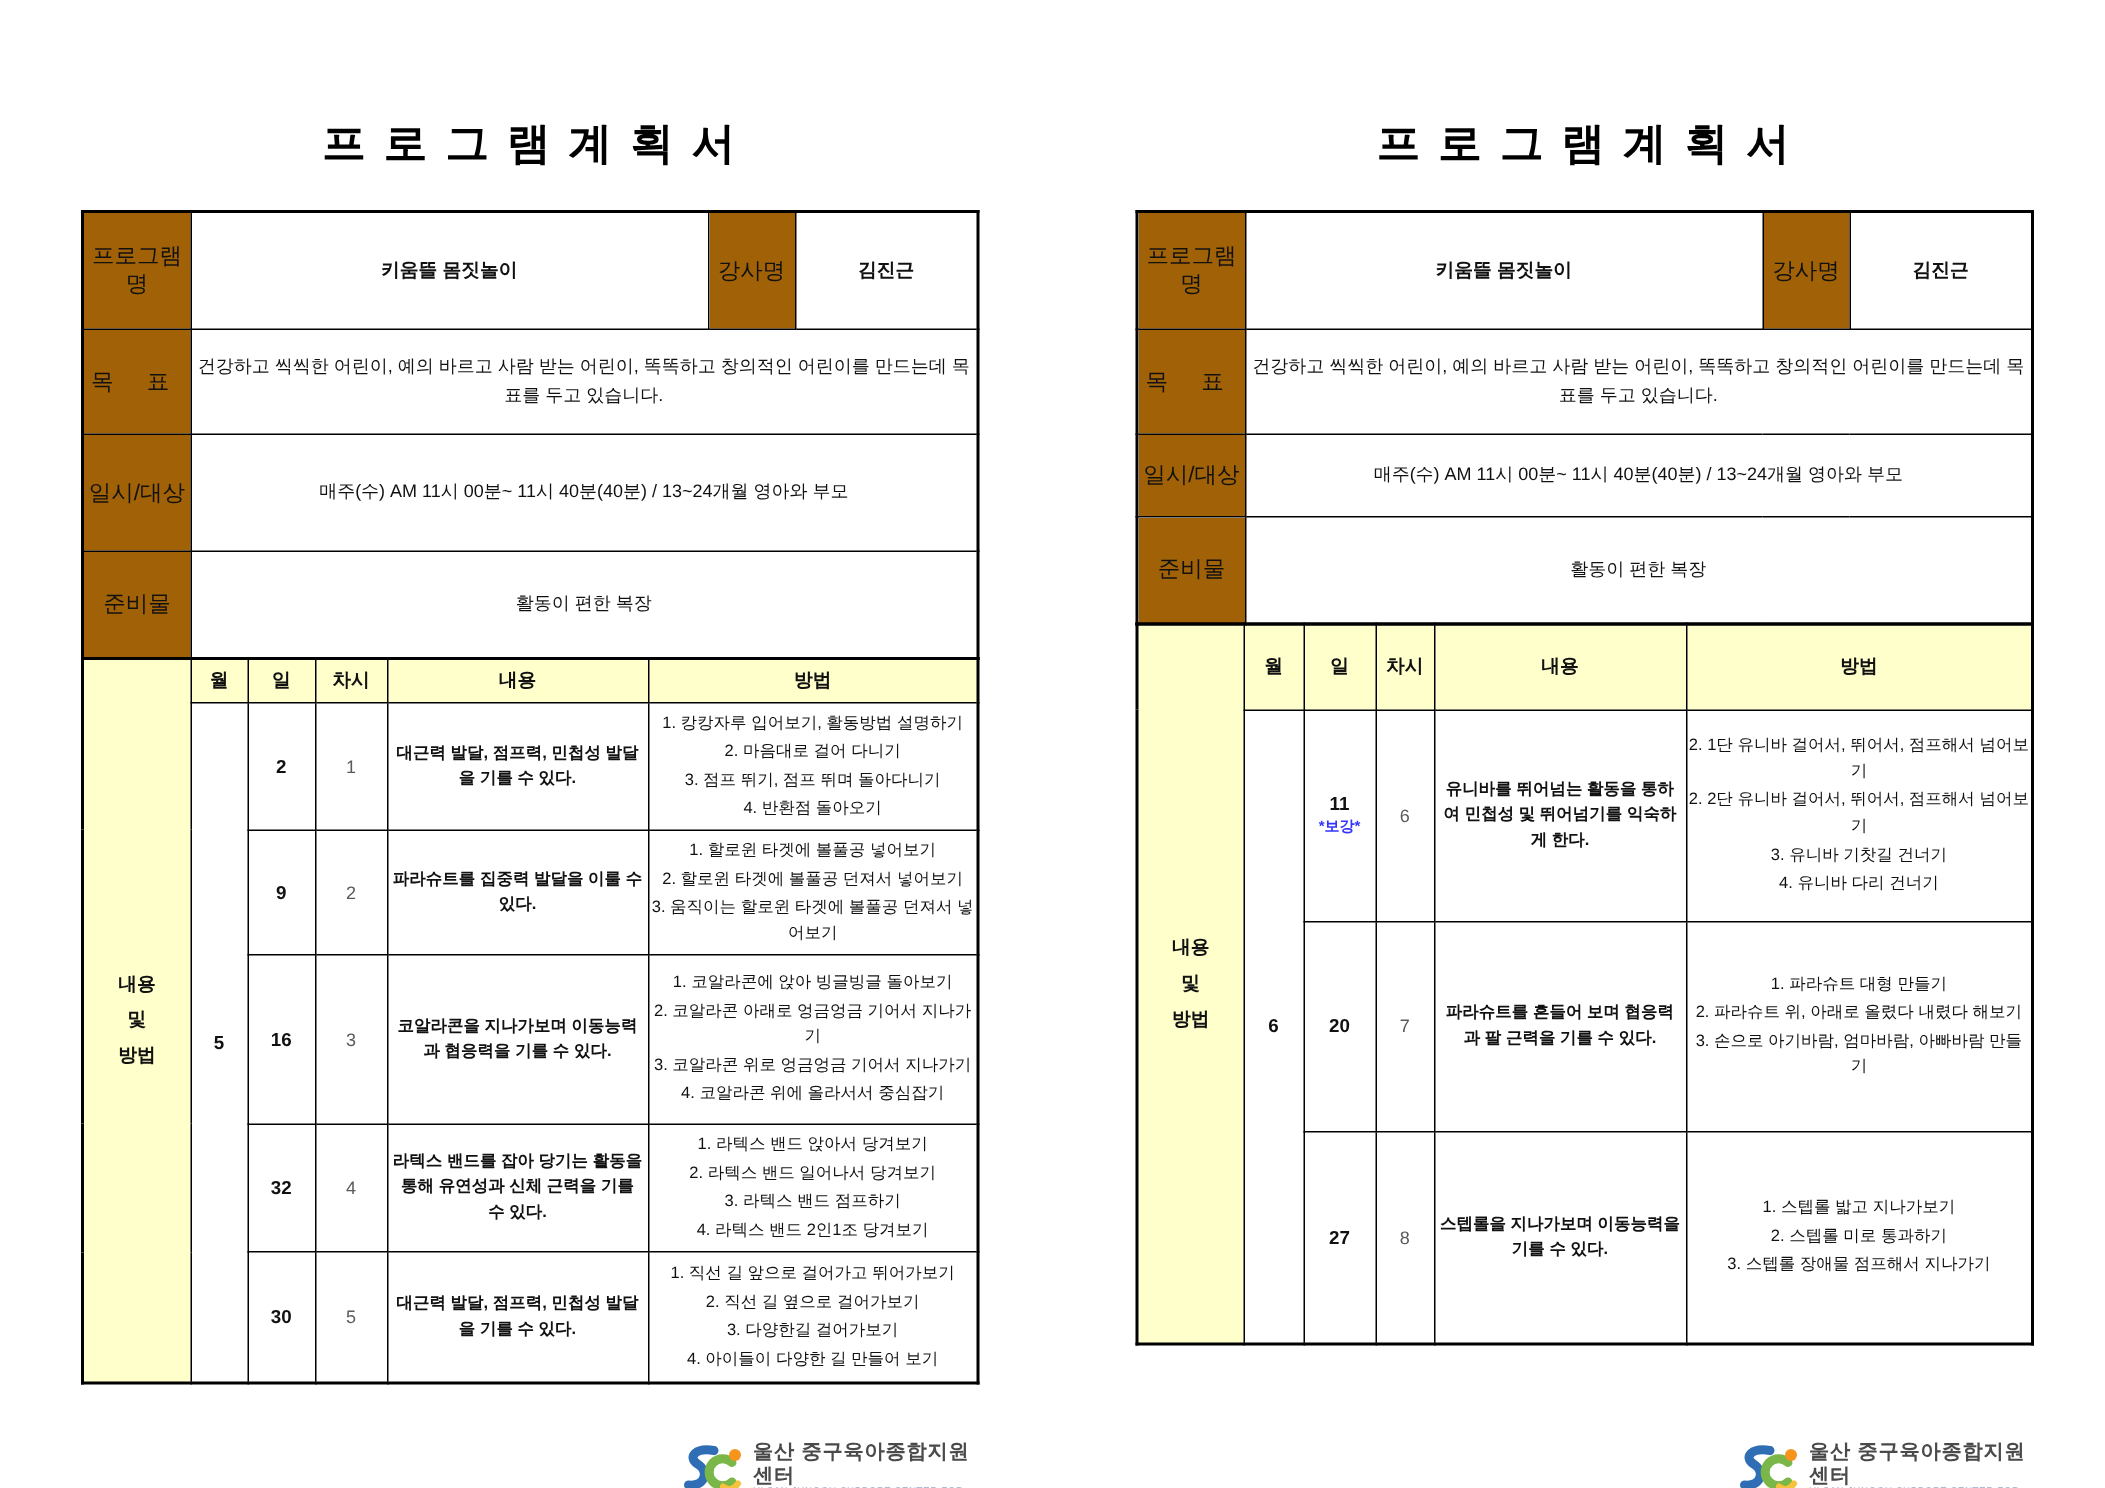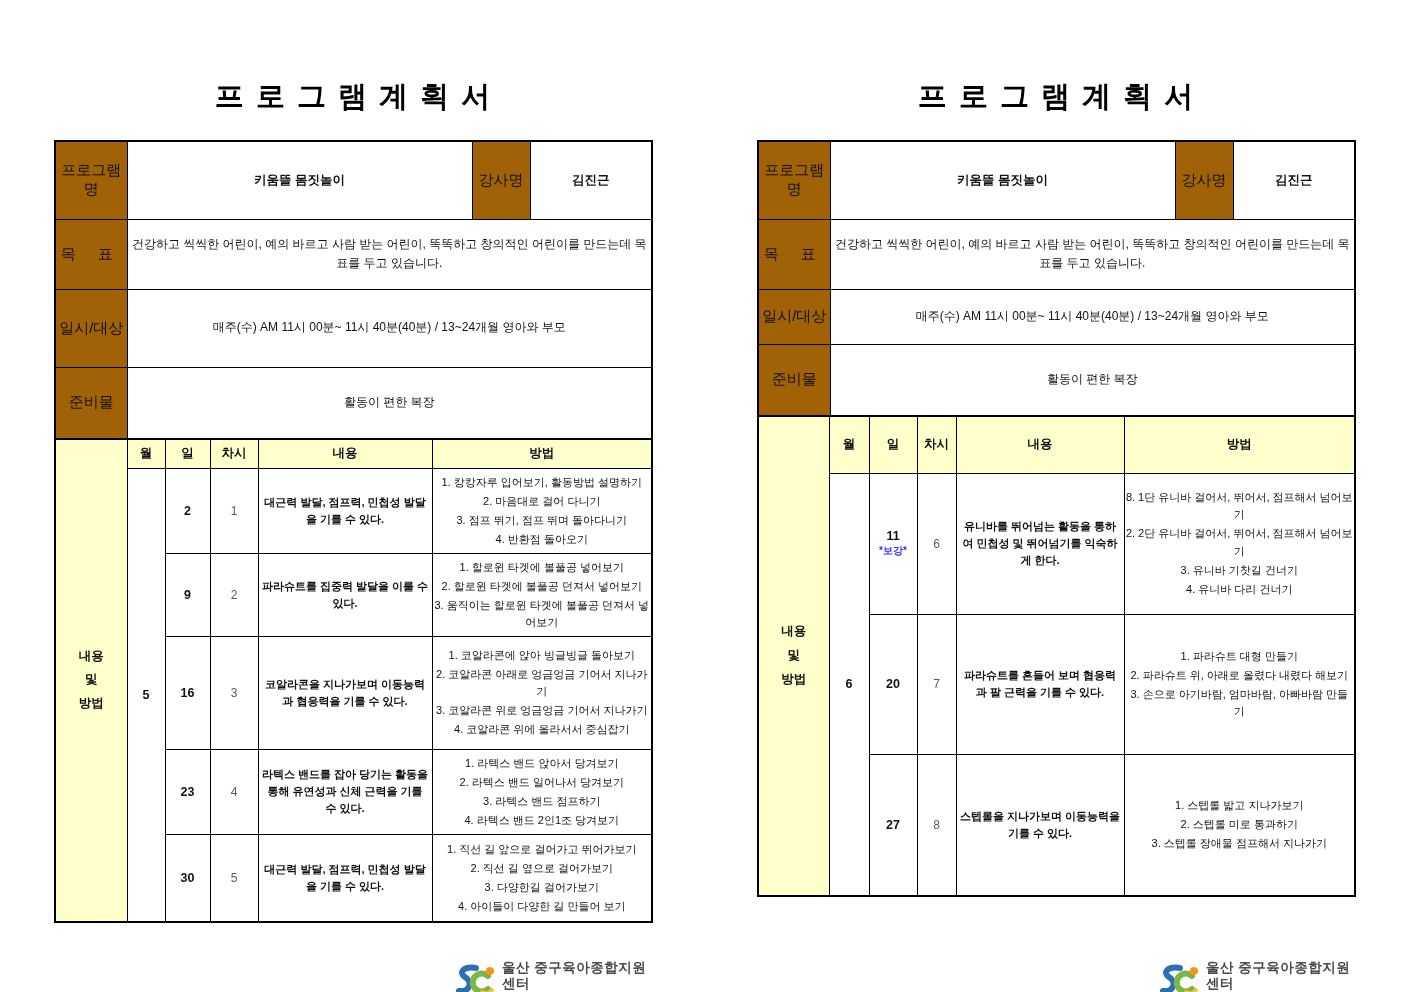--- a/index.html
+++ b/index.html
@@ -120,21 +120,21 @@
       <td class="session-cell">3</td>
       <td class="content-cell">코알라콘을 지나가보며 이동능력과 협응력을 기를 수 있다.</td>
       <td class="method-cell">
         <div class="m">1. 코알라콘에 앉아 빙글빙글 돌아보기</div>
         <div class="m">2. 코알라콘 아래로 엉금엉금 기어서 지나가기</div>
         <div class="m">3. 코알라콘 위로 엉금엉금 기어서 지나가기</div>
         <div class="m">4. 코알라콘 위에 올라서서 중심잡기</div>
       </td>
     </tr>
     <tr style="height:80px">
-      <td class="day-cell">23</td>
+      <td class="day-cell">32</td>
       <td class="session-cell">4</td>
       <td class="content-cell">라텍스 밴드를 잡아 당기는 활동을 통해 유연성과 신체 근력을 기를 수 있다.</td>
       <td class="method-cell">
         <div class="m">1. 라텍스 밴드 앉아서 당겨보기</div>
         <div class="m">2. 라텍스 밴드 일어나서 당겨보기</div>
         <div class="m">3. 라텍스 밴드 점프하기</div>
         <div class="m">4. 라텍스 밴드 2인1조 당겨보기</div>
       </td>
     </tr>
     <tr style="height:87px">
@@ -206,21 +206,21 @@
     </tr>
     <tr style="height:141px">
       <td class="month-cell" rowspan="3">6</td>
       <td class="day-cell">
         <div>11</div>
         <div class="day-note">*보강*</div>
       </td>
       <td class="session-cell">6</td>
       <td class="content-cell">유니바를 뛰어넘는 활동을 통하여 민첩성 및 뛰어넘기를 익숙하게 한다.</td>
       <td class="method-cell">
-        <div class="m">8. 1단 유니바 걸어서, 뛰어서, 점프해서 넘어보기</div>
+        <div class="m">2. 1단 유니바 걸어서, 뛰어서, 점프해서 넘어보기</div>
         <div class="m">2. 2단 유니바 걸어서, 뛰어서, 점프해서 넘어보기</div>
         <div class="m">3. 유니바 기찻길 건너기</div>
         <div class="m">4. 유니바 다리 건너기</div>
       </td>
     </tr>
     <tr style="height:140px">
       <td class="day-cell">20</td>
       <td class="session-cell">7</td>
       <td class="content-cell">파라슈트를 흔들어 보며 협응력과 팔 근력을 기를 수 있다.</td>
       <td class="method-cell">

